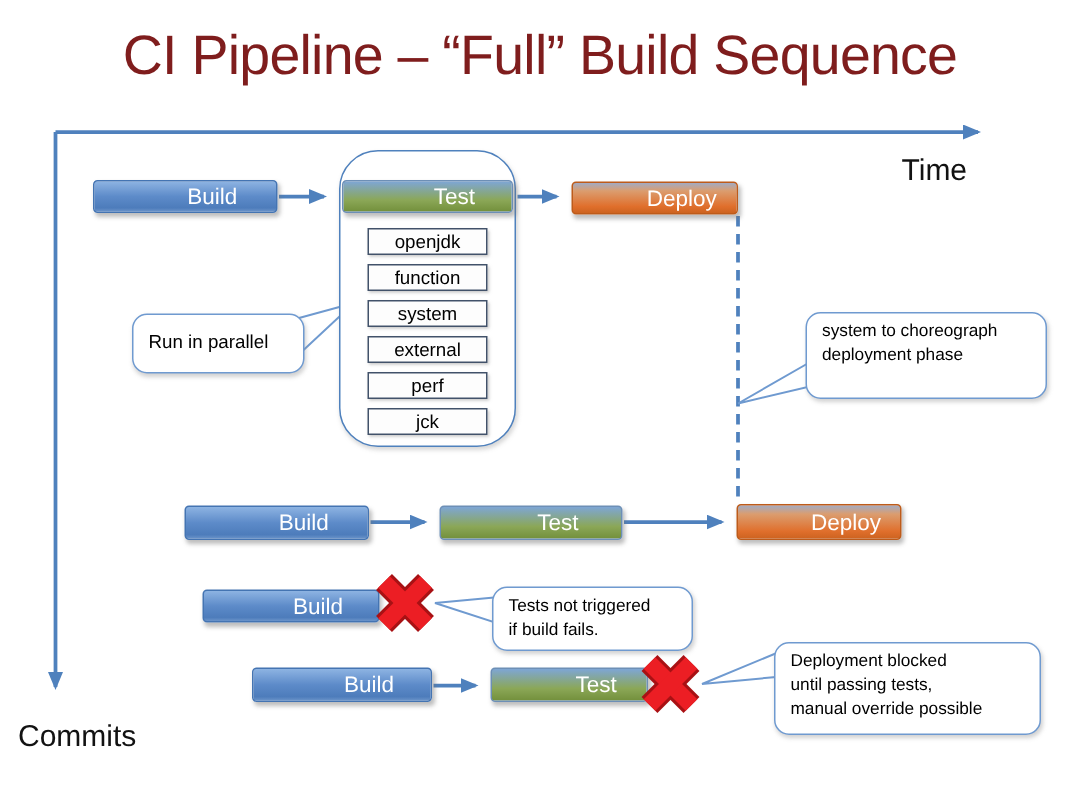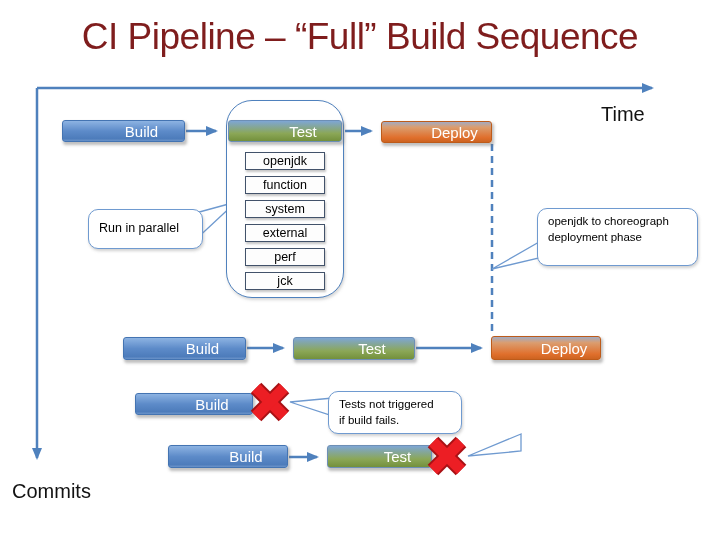--- a/index.html
+++ b/index.html
@@ -148,23 +148,28 @@
       <line x1="10" y1="10" x2="38" y2="38"></line>
         <line x1="38" y1="10" x2="10" y2="38"></line>
     </g>
   </svg>
 
   <div class="callout" id="callout-parallel">
     <div>Run in parallel</div>
   </div>
 
   <div class="callout" id="callout-choreograph">
-    <div>openjdk to choreograph</div>
+    <div>system to choreograph</div>
     <div>deployment phase</div>
   </div>
 
   <div class="callout" id="callout-tests-not-triggered">
     <div>Tests not triggered</div>
     <div>if build fails.</div>
   </div>
 
+  <div class="callout" id="callout-deployment-blocked">
+    <div>Deployment blocked</div>
+    <div>until passing tests,</div>
+    <div>manual override possible</div>
+  </div>
 
 </div>
 
 </body></html>

